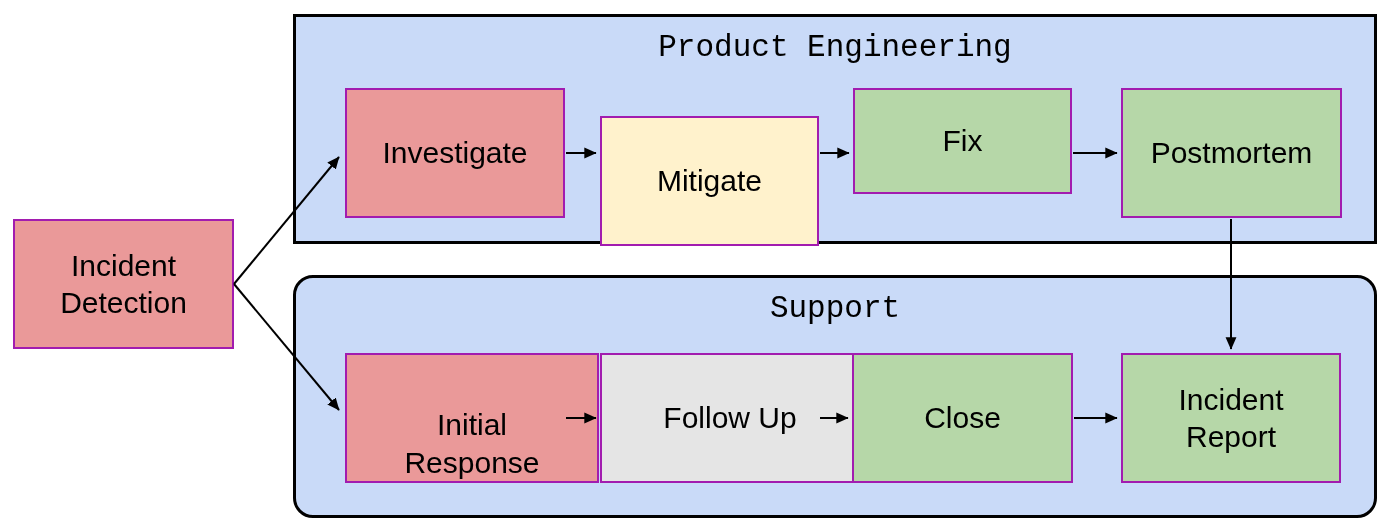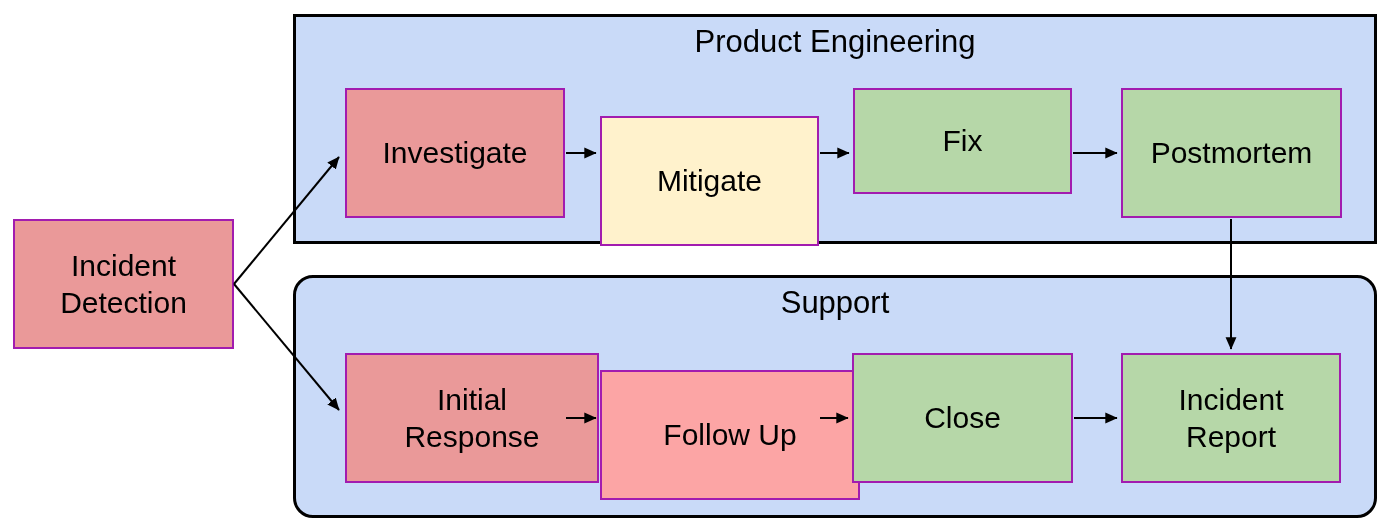--- a/index.html
+++ b/index.html
@@ -19,21 +19,22 @@
   .group {
     position: absolute;
     background: #c9daf8;
     border: 3px solid #000000;
     box-sizing: border-box;
   }
   .group-title {
     width: 100%;
     text-align: center;
     font-size: 31px;
-    padding-top: 7px;
+    padding-top: 13px;
+    font-family: Liberation Mono, monospace;
   }
   .node {
     position: absolute;
     border: 2px solid #a21caf;
     box-sizing: border-box;
     display: flex;
     align-items: center;
     justify-content: center;
     text-align: center;
     font-size: 30px;
@@ -85,26 +86,26 @@
   </div>
 
   <div class="node fill-green" style="left: 853px; top: 88px; width: 219px; height: 106px; background-color: rgb(182, 215, 168);">
     <span class="label">Fix</span>
   </div>
 
   <div class="node fill-green" style="left: 1121px; top: 88px; width: 221px; height: 130px; background-color: rgb(182, 215, 168);">
     <span class="label">Postmortem</span>
   </div>
 
-  <div class="node fill-red" style="left: 345px; top: 353px; width: 254px; height: 130px; background-color: rgb(234, 153, 153);">
+  <div class="node fill-red" style="left: 345px; top: 353px; width: 254px; height: 130px; background-color: rgb(234, 153, 153); align-items: flex-end;">
     <span class="label">Initial
 Response</span>
   </div>
 
-  <div class="node fill-yellow" style="left: 600px; top: 370px; width: 260px; height: 130px; background-color: #fca5a5;">
+  <div class="node fill-yellow" style="left: 600px; top: 353px; width: 260px; height: 130px; background-color: #e5e5e5;">
     <span class="label">Follow Up</span>
   </div>
 
   <div class="node fill-green" style="left: 852px; top: 353px; width: 221px; height: 130px; background-color: rgb(182, 215, 168);">
     <span class="label">Close</span>
   </div>
 
   <div class="node fill-green" style="left: 1121px; top: 353px; width: 220px; height: 130px; background-color: rgb(182, 215, 168);">
     <span class="label">Incident
 Report</span>

